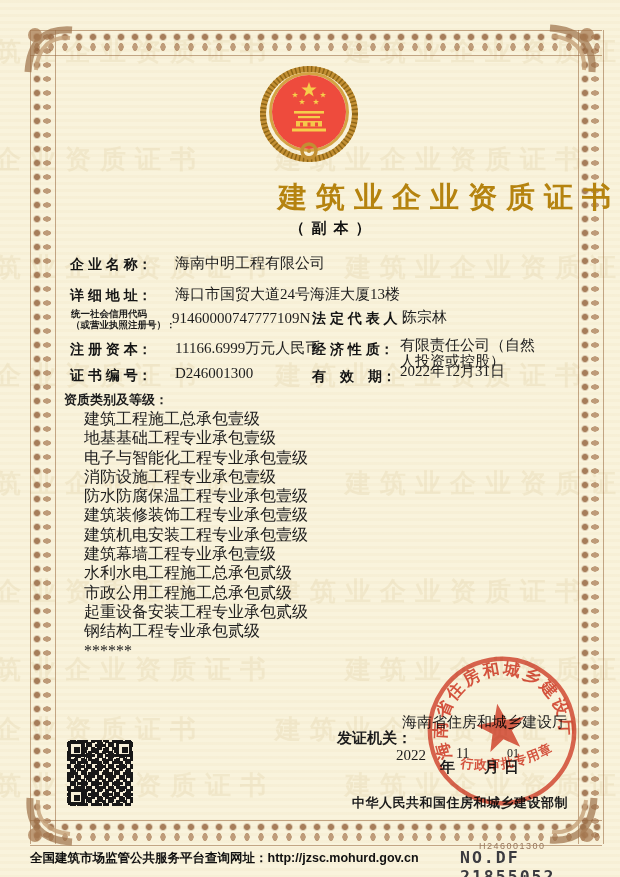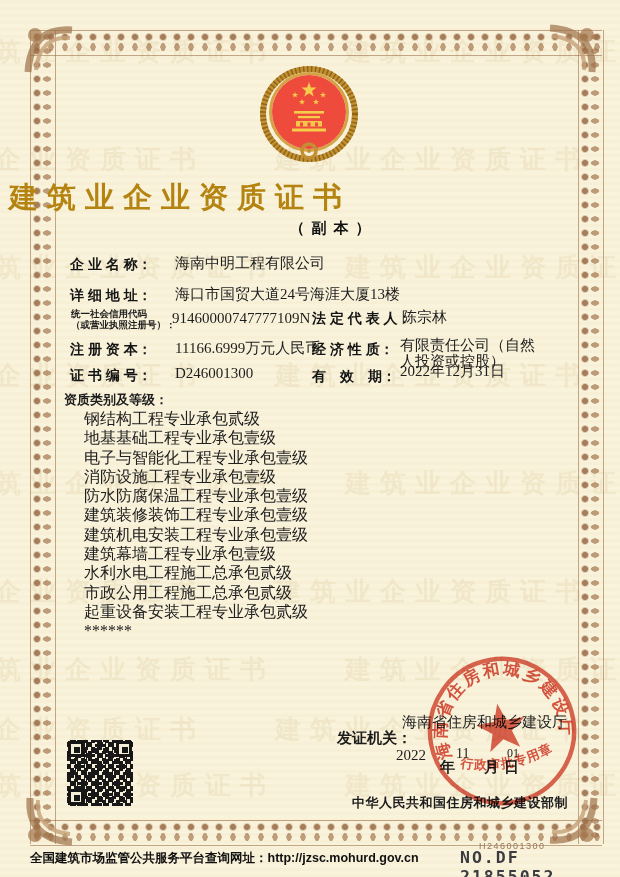--- a/index.html
+++ b/index.html
@@ -26,21 +26,21 @@
     width:24px;
     background-image:
       radial-gradient(circle at 6px 7px, rgba(146,96,58,.8) 2.5px, rgba(146,96,58,.25) 3.5px, rgba(0,0,0,0) 4.5px),
       radial-gradient(ellipse 7px 4.5px at 16px 7px, rgba(160,110,70,.65) 55%, rgba(0,0,0,0) 62%);
     background-size:24px 14px;
     border-left:1px solid rgba(150,100,60,.55); border-right:1px solid rgba(150,100,60,.55);
   }
   .corner{position:absolute; width:50px; height:50px; z-index:2;}
   
   .emblem{position:absolute; left:259px; top:64px; width:100px; height:104px; z-index:3;}
-  .title{position:absolute; left:0; top:178px; width:620px; text-align:left; z-index:2;
+  .title{position:absolute; left:0; top:178px; width:620px; text-align:right; z-index:2;
          font-size:29px; font-weight:bold; color:#b5830f; letter-spacing:9px; text-indent:9px;}
   .subtitle{position:absolute; left:0; top:219px; width:620px; text-align:center; z-index:2;
             font-size:15px; font-weight:bold; letter-spacing:7px; text-indent:7px; color:#111;padding-left:20px;}
   
   .lbl{position:absolute; font-size:14px; font-weight:bold; color:#141414; white-space:nowrap; z-index:2;}
   .val{position:absolute; font-size:15px; color:#1d1d1d; white-space:nowrap; z-index:2;
        font-family:Liberation Serif, serif;}
   .lbl-small{position:absolute; font-size:9.5px; font-weight:bold; line-height:10px; z-index:2;}
   .val-wrap{white-space:normal; width:142px; line-height:16px;}
   
@@ -152,31 +152,32 @@
   <div class="lbl" style="left:312px; top:341px">经 济 性 质：</div>
   <div class="val val-wrap" style="left:400px; top:337px">有限责任公司（自然人投资或控股）</div>
 
   <div class="lbl" style="left:70px; top:367px">证 书 编 号：</div>
   <div class="val" style="left:175px; top:365px">D246001300</div>
   <div class="lbl" style="left:312px; top:368px">有　效　期：</div>
   <div class="val" style="left:400px; top:362px">2022年12月31日</div>
 
   <div class="qual-head">资质类别及等级：</div>
   <div class="qual-list">
-    <div>钢结构工程专业承包贰级</div>
+    <div>建筑工程施工总承包壹级</div>
     <div>地基基础工程专业承包壹级</div>
     <div>电子与智能化工程专业承包壹级</div>
     <div>消防设施工程专业承包壹级</div>
     <div>防水防腐保温工程专业承包壹级</div>
     <div>建筑装修装饰工程专业承包壹级</div>
     <div>建筑机电安装工程专业承包壹级</div>
     <div>建筑幕墙工程专业承包壹级</div>
     <div>水利水电工程施工总承包贰级</div>
     <div>市政公用工程施工总承包贰级</div>
     <div>起重设备安装工程专业承包贰级</div>
+    <div>钢结构工程专业承包贰级</div>
     <div>******</div>
   </div>
 
   <div class="iss serif" style="left:402px; top:713px; font-size:15px">海南省住房和城乡建设厅</div>
   <div class="iss" style="left:337px; top:729px; font-size:15px; font-weight:bold">发证机关：</div>
   <div class="iss serif" style="left:396px; top:747px; font-size:15px">2022</div>
   <div class="iss" style="left:440px; top:758px; font-size:15px; font-weight:bold">年</div>
   <div class="iss serif" style="left:456px; top:746px; font-size:14px">11</div>
   <div class="iss" style="left:484px; top:758px; font-size:15px; font-weight:bold">月</div>
   <div class="iss serif" style="left:507px; top:746px; font-size:12px">01</div>

